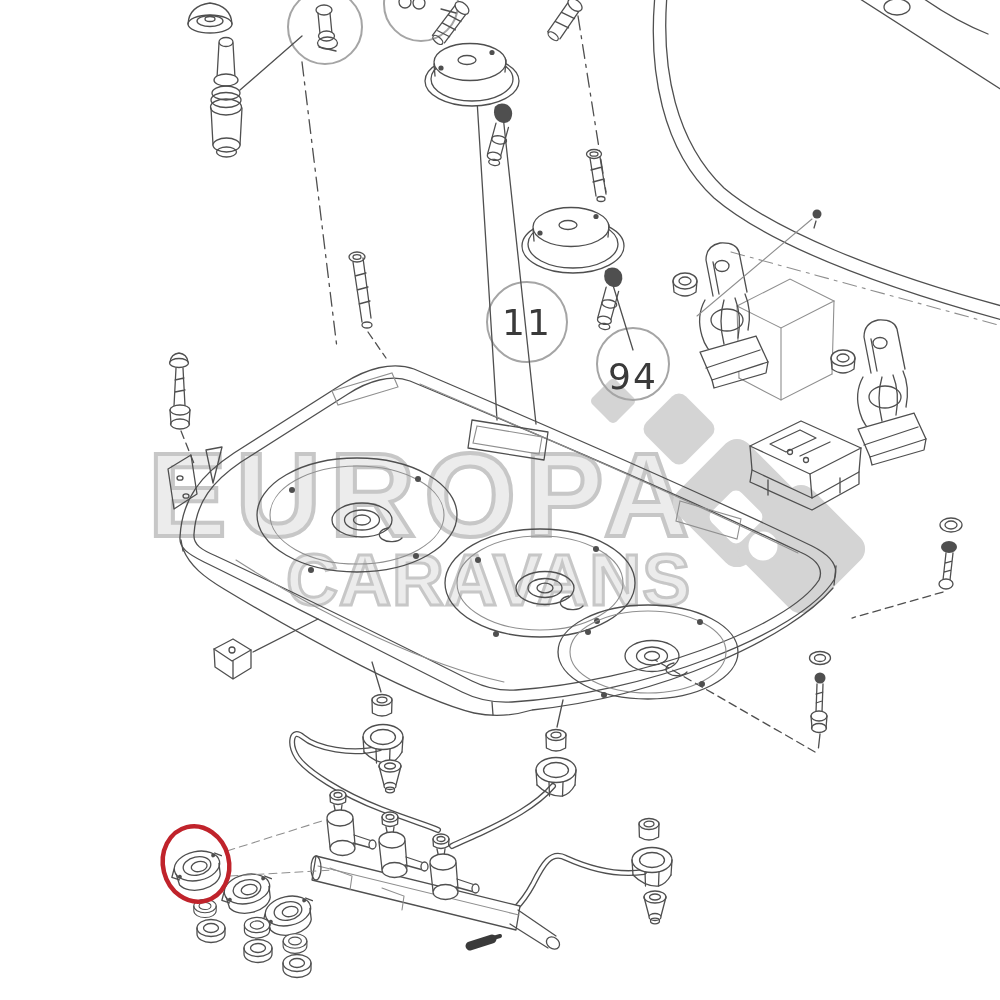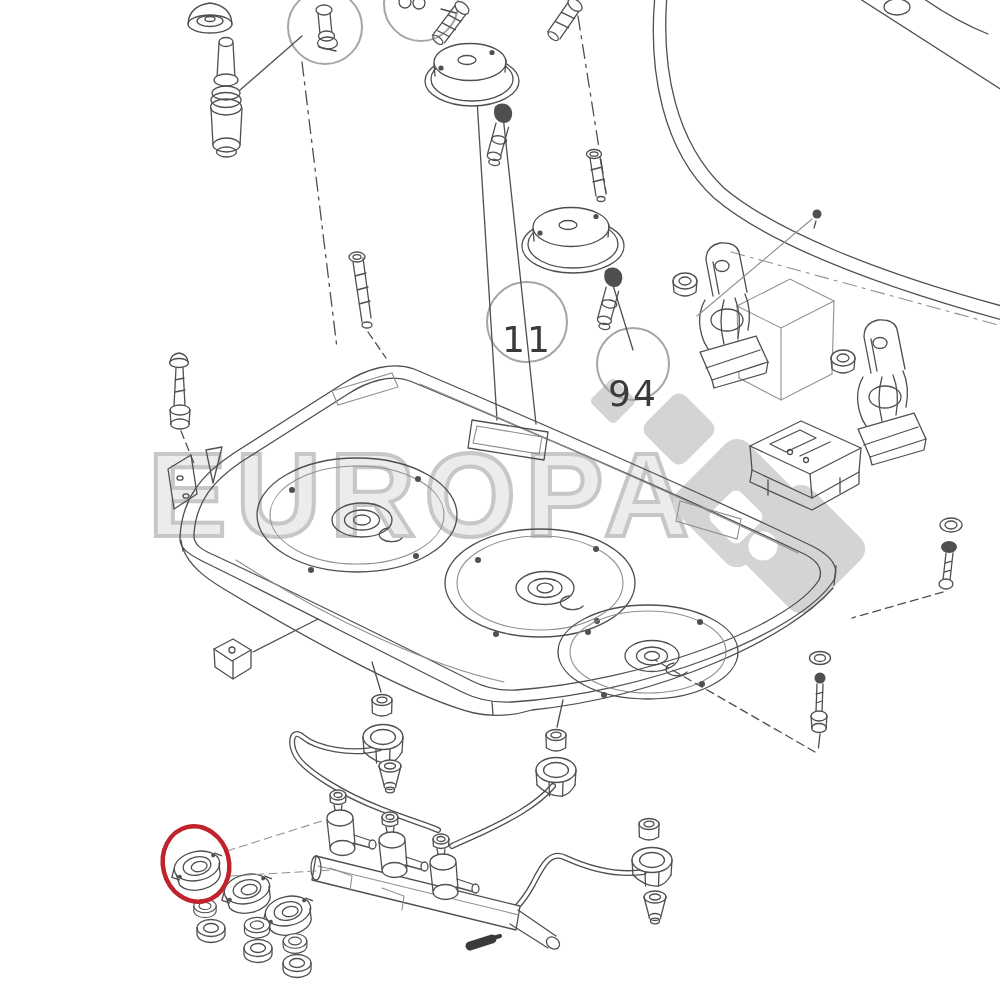--- a/index.html
+++ b/index.html
@@ -27,30 +27,31 @@
   .lt{stroke:var(--lt);fill:none;stroke-width:1.1;stroke-linecap:round;}
   .fd{fill:var(--line);stroke:none;}
   .dash{stroke-dasharray:8 5;}
   .dashdot{stroke-dasharray:14 6 3 6;}
   .callout{stroke:#a5a5a5;stroke-width:2;fill:none;}
   .pipeO{stroke:var(--line);fill:none;stroke-width:6;stroke-linecap:round;}
   .pipeI{stroke:#fff;fill:none;stroke-width:3.4;stroke-linecap:round;}
   .red{stroke:var(--hl);stroke-width:4.5;fill:none;}
   
   .digit{position:absolute;width:70px;text-align:center;font-size:36px;color:var(--digit);
-         letter-spacing:2px;font-family:"DejaVu Sans","Liberation Sans",sans-serif;margin-top:17px;}
+         letter-spacing:2px;font-family:"DejaVu Sans","Liberation Sans",sans-serif;}
   .d11{left:492px;top:302px;}
   .d94{left:598px;top:356px;}
 </style>
 </head>
 <body>
 
 <div class="stage">
 
   <div class="wm wm1">EUROPA</div>
+  <div class="wm wm2">CARAVANS</div>
   <svg class="logo-svg" width="1000" height="1000" viewBox="0 0 1000 1000">
     <g fill="var(--logo)">
       <rect x="-17" y="-17" width="34" height="34" rx="5" transform="translate(613,401) rotate(45)"></rect>
       <rect x="-28" y="-28" width="56" height="56" rx="10" transform="translate(679,429) rotate(45)"></rect>
       <rect x="-50" y="-50" width="100" height="100" rx="16" transform="translate(737,503) rotate(45)"></rect>
       <rect x="-50" y="-50" width="100" height="100" rx="16" transform="translate(801,549) rotate(45)"></rect>
     </g>
     <g fill="#ffffff">
       <rect x="-21" y="-21" width="42" height="42" rx="8" transform="translate(736,517) rotate(45)"></rect>
       <circle cx="763" cy="546" r="14.5"></circle>

